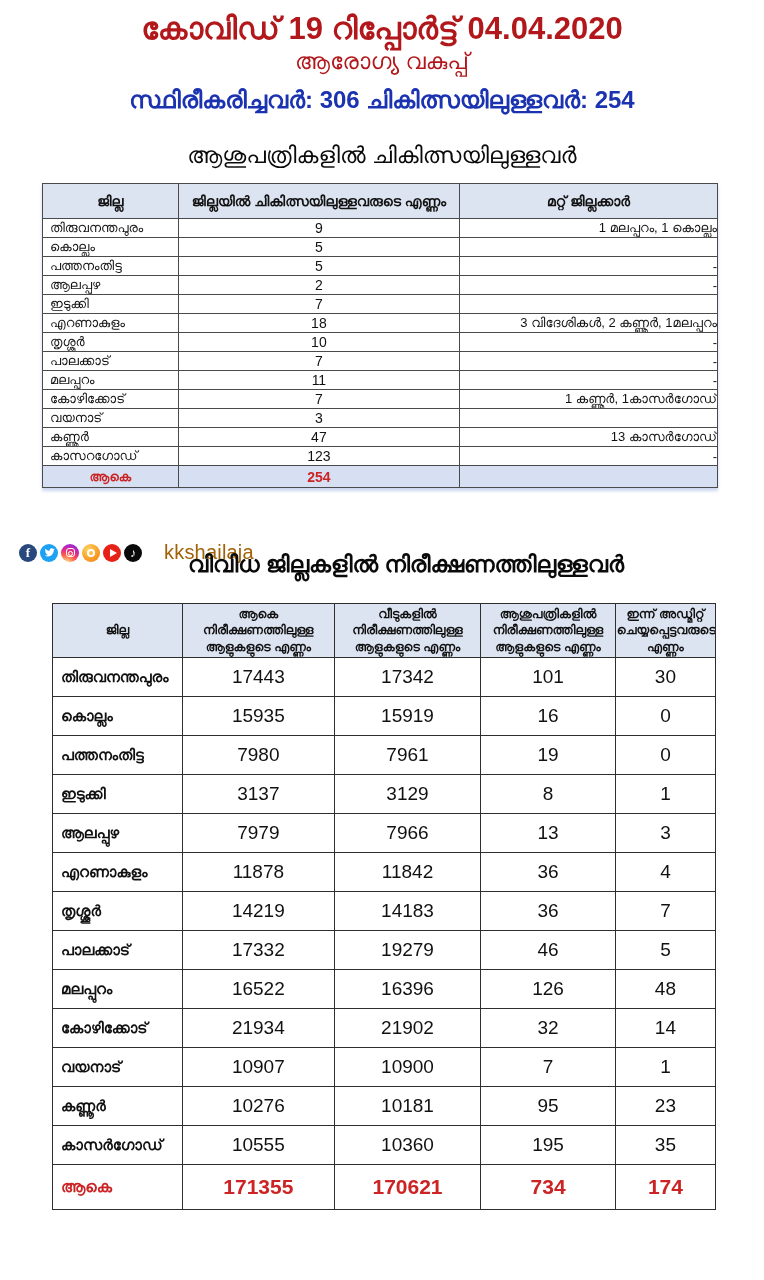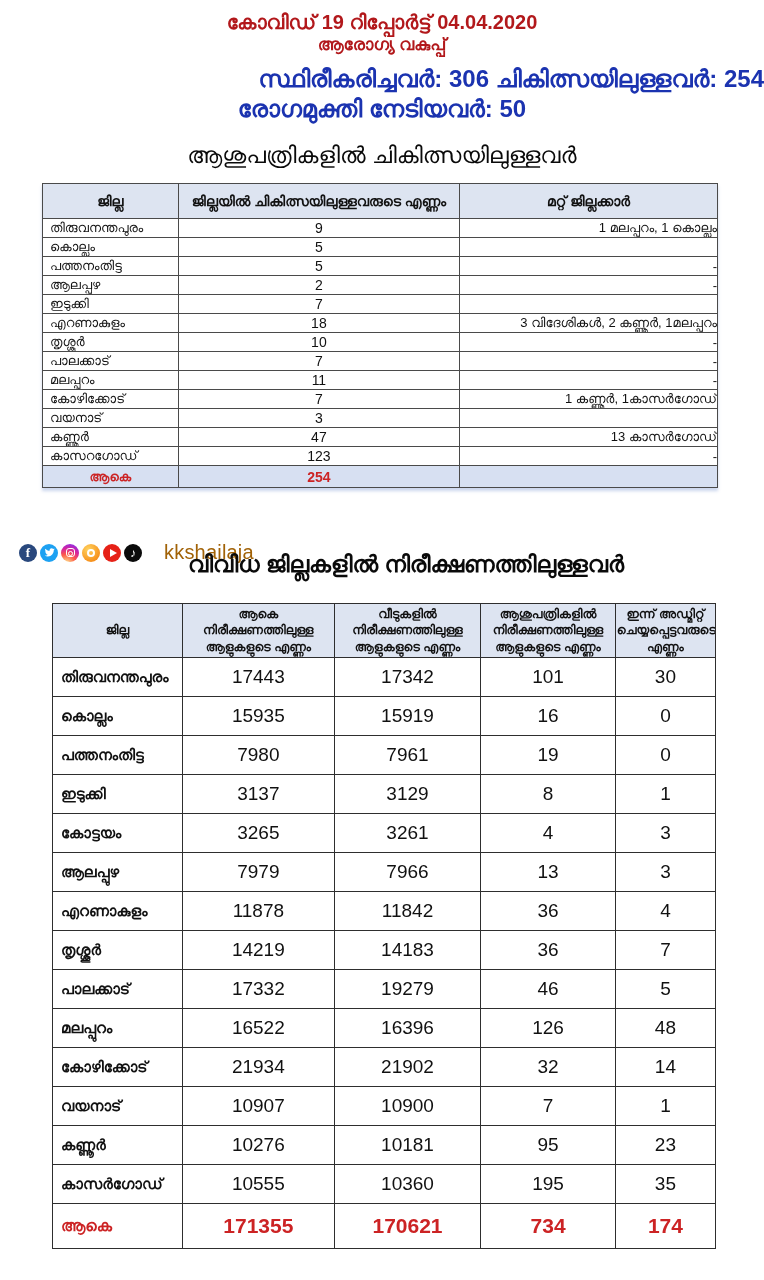--- a/index.html
+++ b/index.html
@@ -10,23 +10,23 @@
     --total-row-bg: #d7e0f2;
   }
   * { margin:0; padding:0; box-sizing:border-box; }
   body { background:#e8e8e8; font-family:"Liberation Sans", sans-serif; }
   .page {
     position:relative; width:764px; height:1280px; margin:0 auto;
     background:#ffffff; overflow:hidden; color:#111;
   }
   
   .hdr { position:absolute; top:10px; left:0; width:100%; text-align:center; }
-  .hdr-title   { font-size:20px; font-weight:bold; color:var(--title-red); line-height:1.2; }
-  .hdr-dept    { font-size:17px; font-weight:bold; color:var(--title-red); line-height:1.25; }
-  .hdr-stat1   { font-size:24px; font-weight:bold; color:var(--stat-blue); margin-top:10px; line-height:1.2;text-align:right; }
+  .hdr-title   { font-size:31px; font-weight:bold; color:var(--title-red); line-height:1.2; }
+  .hdr-dept    { font-size:23px; font-weight:normal; color:var(--title-red); line-height:1.25; }
+  .hdr-stat1   { font-size:24px; font-weight:bold; color:var(--stat-blue); margin-top:10px; line-height:1.2; }
   .hdr-stat2   { font-size:24px; font-weight:bold; color:var(--stat-blue); line-height:1.25; }
   .sec1-title  { position:absolute; top:142px; left:0; width:100%; text-align:center;
                  font-size:23px; font-weight:normal; color:#0a0a0a; }
   
   .t1-wrap { position:absolute; left:42px; top:183px; width:676px;
              box-shadow:0 3px 3px rgba(140,165,215,.45); }
   table { border-collapse:collapse; width:100%; table-layout:fixed; }
   .t1 td, .t1 th { border:1px solid #4a4a4a; overflow:hidden; white-space:nowrap; }
   .t1 th { background:var(--table-header-bg); height:35px; font-size:14px; font-weight:bold; }
   .t1 td { height:19px; font-size:13px; }
@@ -67,21 +67,20 @@
 </style>
 </head>
 <body>
 
 <div class="page">
 
   <div class="hdr">
     <div class="hdr-title">കോവിഡ് 19 റിപ്പോർട്ട് 04.04.2020</div>
     <div class="hdr-dept">ആരോഗ്യ വകുപ്പ്</div>
     <div class="hdr-stat1">സ്ഥിരീകരിച്ചവർ: 306 ചികിത്സയിലുള്ളവർ: 254</div>
-    <div class="hdr-stat2">രോഗമുക്തി നേടിയവർ: 50</div>
   </div>
 
   <div class="sec1-title">ആശുപത്രികളിൽ ചികിത്സയിലുള്ളവർ</div>
 
   <div class="t1-wrap">
     <table class="t1">
       <colgroup>
           <col style="width:20.1%">
           <col style="width:41.7%">
           <col style="width:38.2%">
@@ -247,27 +246,20 @@
     </tr>
 
     <tr>
       <td class="dist">ഇടുക്കി</td>
       <td>3137</td>
       <td>3129</td>
       <td>8</td>
       <td>1</td>
     </tr>
 
-    <tr>
-      <td class="dist">കോട്ടയം</td>
-      <td>3265</td>
-      <td>3261</td>
-      <td>4</td>
-      <td>3</td>
-    </tr>
 
     <tr>
       <td class="dist">ആലപ്പുഴ</td>
       <td>7979</td>
       <td>7966</td>
       <td>13</td>
       <td>3</td>
     </tr>
 
     <tr>

